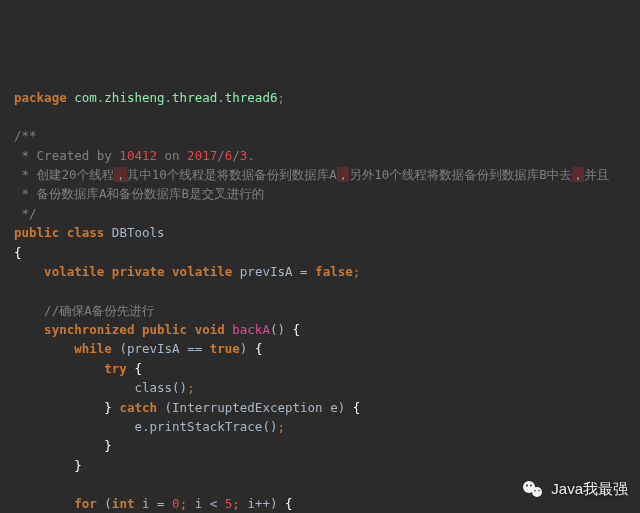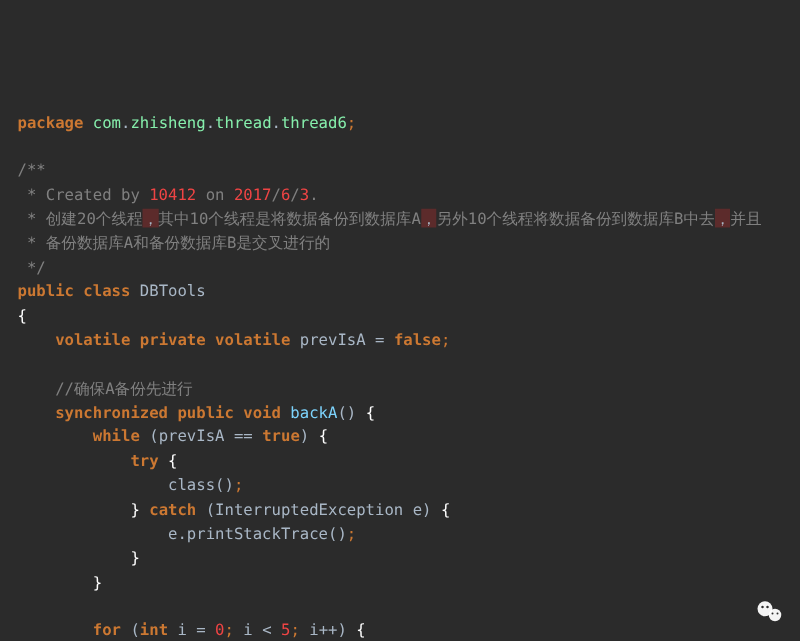--- a/index.html
+++ b/index.html
@@ -16,21 +16,21 @@
     overflow: hidden;
     position: relative;
     white-space: pre;
   }
   .kw { color: #cc7832; font-weight: bold; }
   .pkg { color: #86efac; }
   .dot { color: #a9b7c6; }
   .comment { color: #808080; }
   .num { color: #ef4444; }
   .cls { color: #a9b7c6; }
-  .method { color: #7dd3fc; margin-top: 22px; }
+  .method { color: #ec4899; margin-top: 22px; }
   .paren { color: #a9b7c6; }
   .semi { color: #cc7832; }
   .white { color: #ffffff; }
   .redhl { background: #5c2b2b; }
   .watermark {
     position: absolute;
     right: 12px;
     bottom: 12px;
     display: flex;
     align-items: center;
@@ -86,16 +86,17 @@
   <span class="wechat-icon">
     <svg viewBox="0 0 24 24" fill="#ffffff">
         <circle cx="8" cy="10" r="6" opacity=".95"></circle>
         <circle cx="16" cy="15" r="5" opacity=".95"></circle>
         <circle cx="6" cy="8.5" r="1" fill="#2b2b2b"></circle>
         <circle cx="10" cy="8.5" r="1" fill="#2b2b2b"></circle>
         <circle cx="14" cy="13.8" r=".8" fill="#2b2b2b"></circle>
         <circle cx="18" cy="13.8" r=".8" fill="#2b2b2b"></circle>
       </svg>
   </span>
+  <span>Java我最强</span>
 </div>
 
 
 
 
 </body></html>

